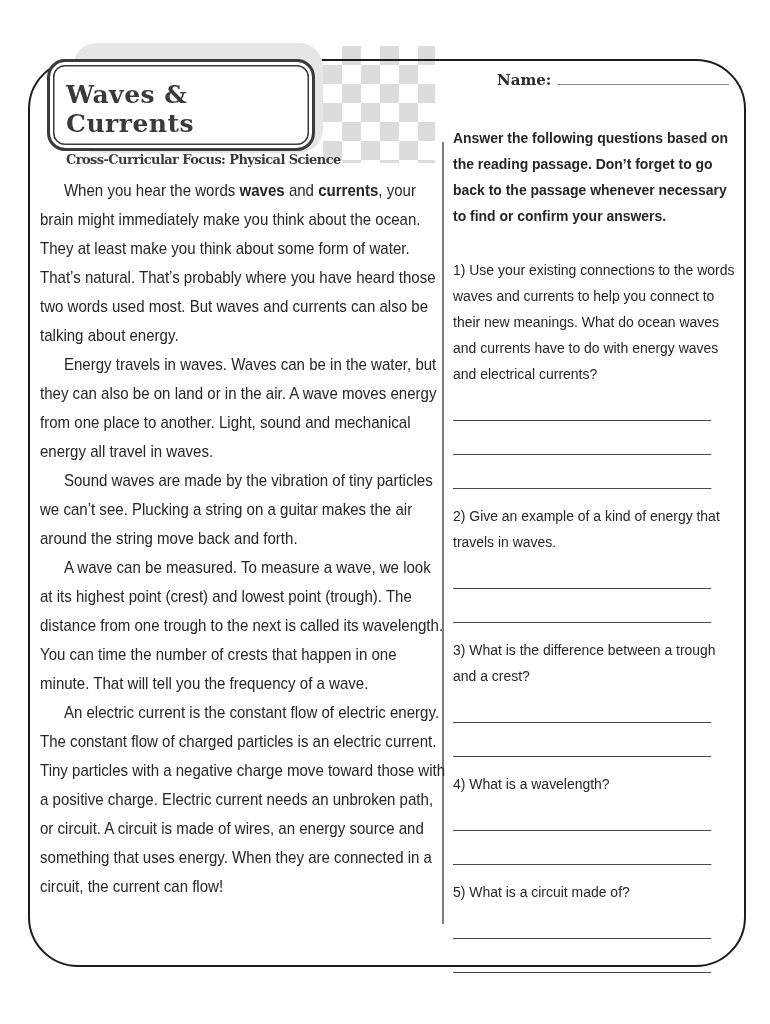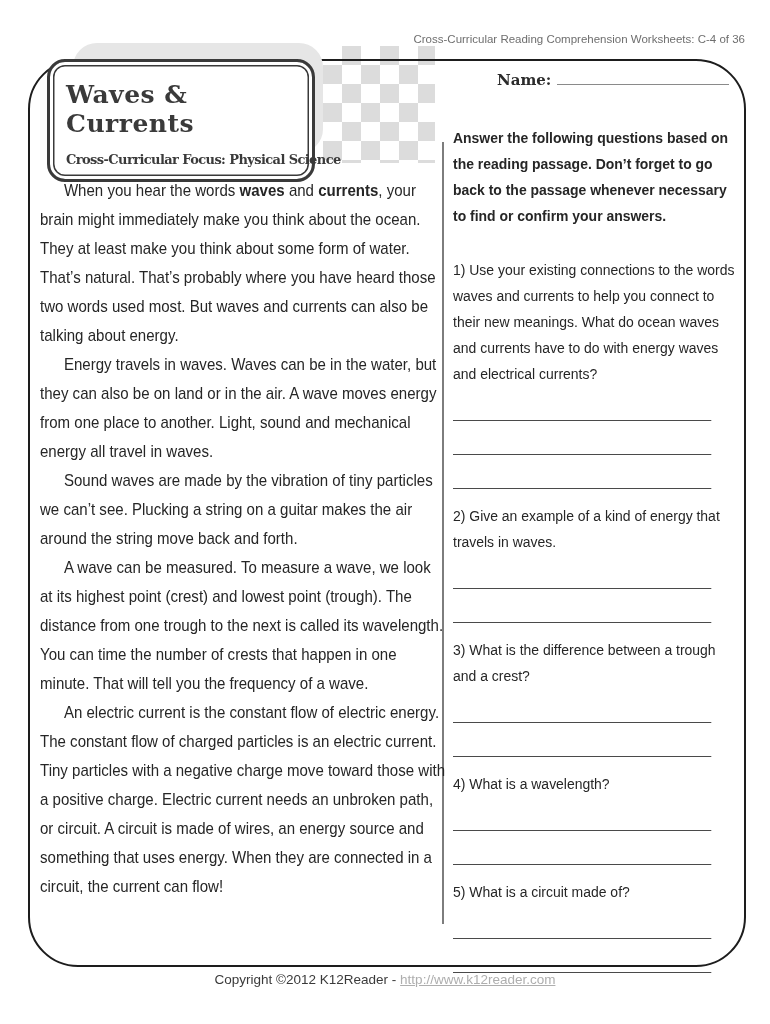--- a/index.html
+++ b/index.html
@@ -17,21 +17,21 @@
   }
   .page-border{
     position:absolute;left:28px;top:59px;width:714px;height:904px;
     border:2.5px solid #1d1d1d;border-radius:50px;background:transparent;
   }
   .title-shadow{
     position:absolute;left:73px;top:43px;width:250px;height:110px;
     background:#e6e6e6;border-radius:24px;
   }
   .title-box{
-    position:absolute;left:47px;top:59px;width:268px;height:123px;
+    position:absolute;left:47px;top:59px;width:268px;height:92px;
     background:#ffffff;border:3px solid #3a3a3a;border-radius:18px;
     box-shadow:inset 0 0 0 3px #ffffff,inset 0 0 0 4.5px #3a3a3a;
     padding:14px 14px 0 16px;box-sizing:border-box;
   }
   .title-main{
     font-family:"DejaVu Serif",serif;font-weight:bold;font-size:25px;
     color:#3a3a3a;letter-spacing:.5px;margin-top:4px;
   }
   .title-sub{
     font-family:"DejaVu Serif",serif;font-weight:bold;font-size:13px;
@@ -80,21 +80,20 @@
 
   <div class="pattern"></div>
   <div class="page-border"></div>
   <div class="title-shadow"></div>
 
   <div class="title-box">
     <div class="title-main">Waves &amp; Currents</div>
     <div class="title-sub">Cross-Curricular Focus: Physical Science</div>
   </div>
 
-  <div class="hdr-label">Cross-Curricular Reading Comprehension Worksheets: C-4 of 36</div>
 
   <div class="name-row">
     <span class="name-label">Name:</span><span class="name-line"></span>
   </div>
 
   <div class="divider"></div>
 
   <div class="passage">
       <p><span>When you hear the words </span><b>waves</b><span> and </span><b>currents</b><span>, your brain might immediately make you think about the ocean. They at least make you think about some form of water. That’s natural. That’s probably where you have heard those two words used most. But waves and currents can also be talking about energy.</span></p>
       <p><span>Energy travels in waves. Waves can be in the water, but they can also be on land or in the air. A wave moves energy from one place to another. Light, sound and mechanical energy all travel in waves.</span></p>
@@ -128,17 +127,14 @@
           <div class="answer-line"></div>
         </div>
         <div class="question">
           <div class="qtext">5) What is a circuit made of?</div>
           <div class="answer-line"></div>
           <div class="answer-line"></div>
         </div>
       </div>
   </div>
 
-  <div class="footer">
-    <span>Copyright ©2012 K12Reader - </span><a href="#">http://www.k12reader.com</a>
-  </div>
 
 </div>
 
 </body></html>

